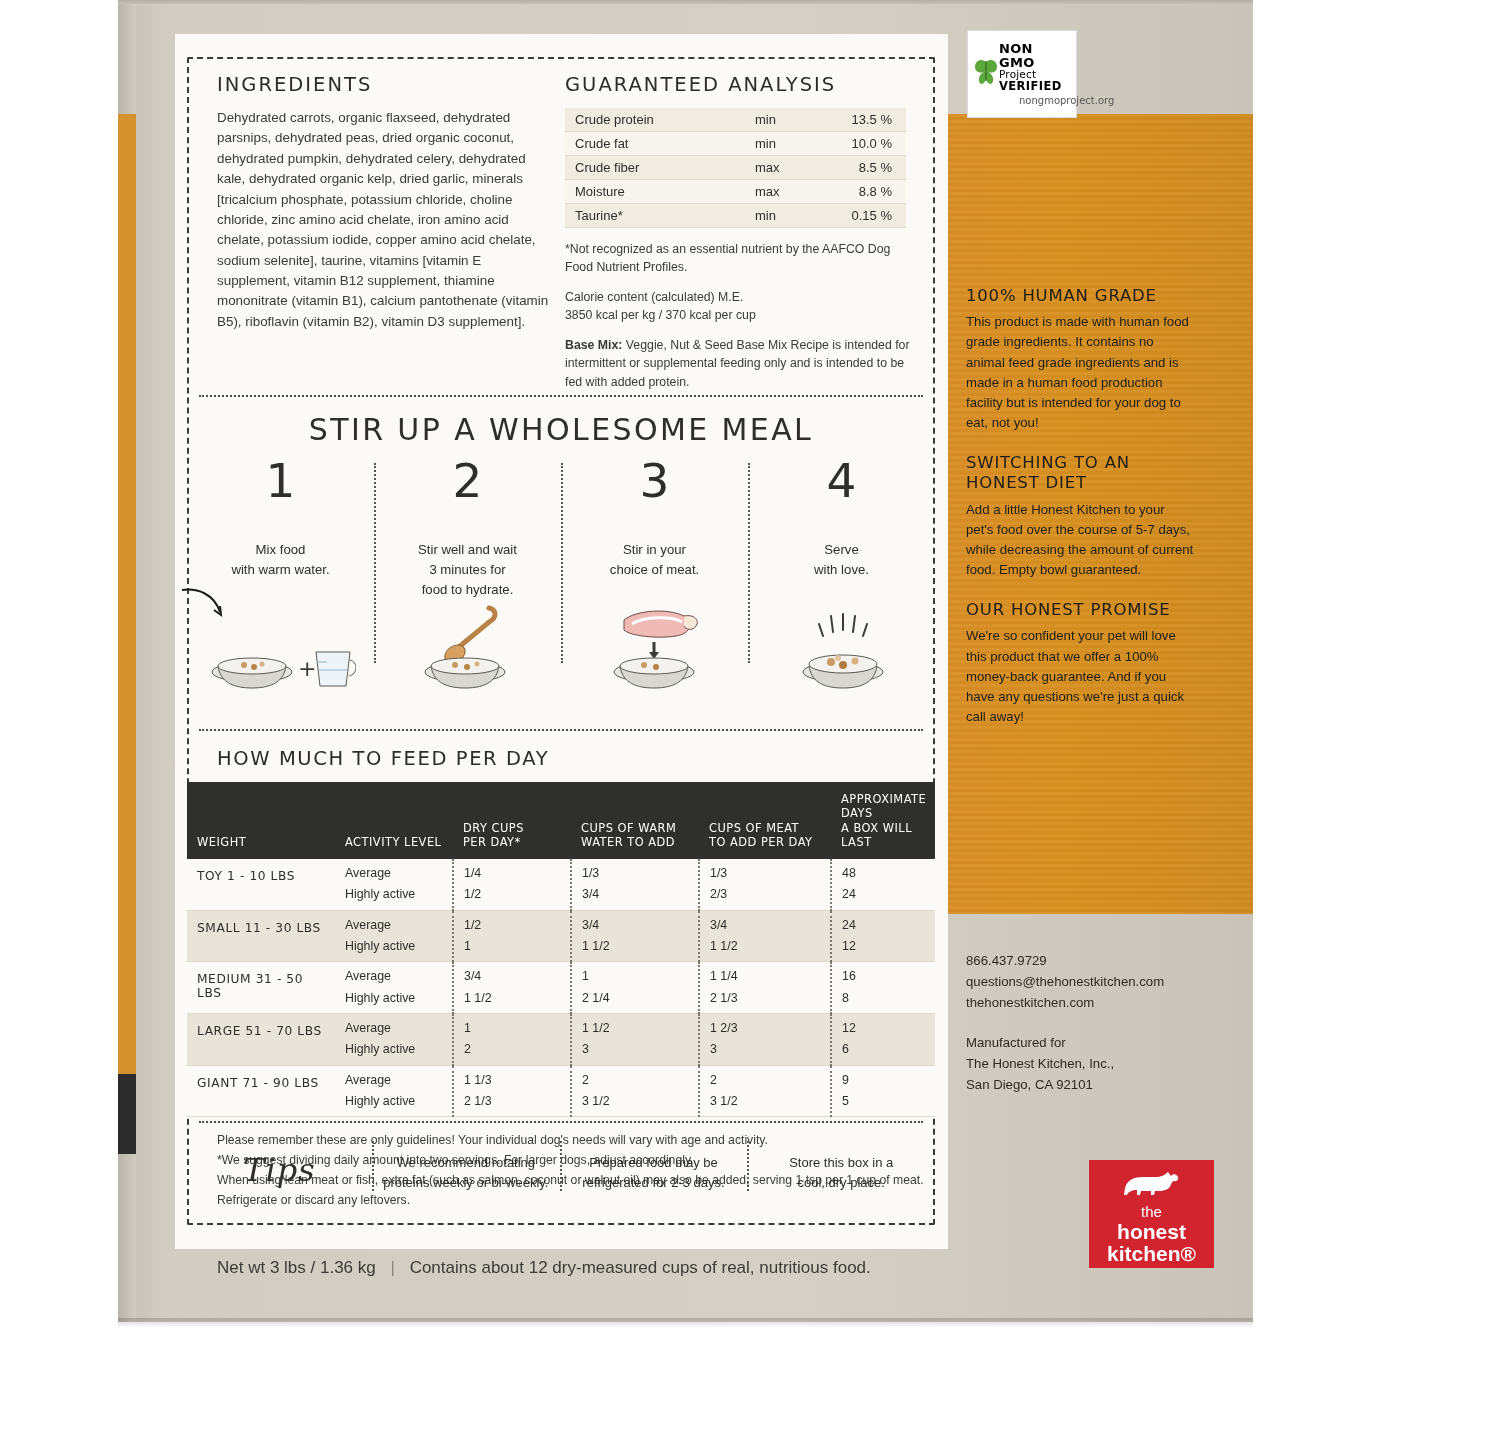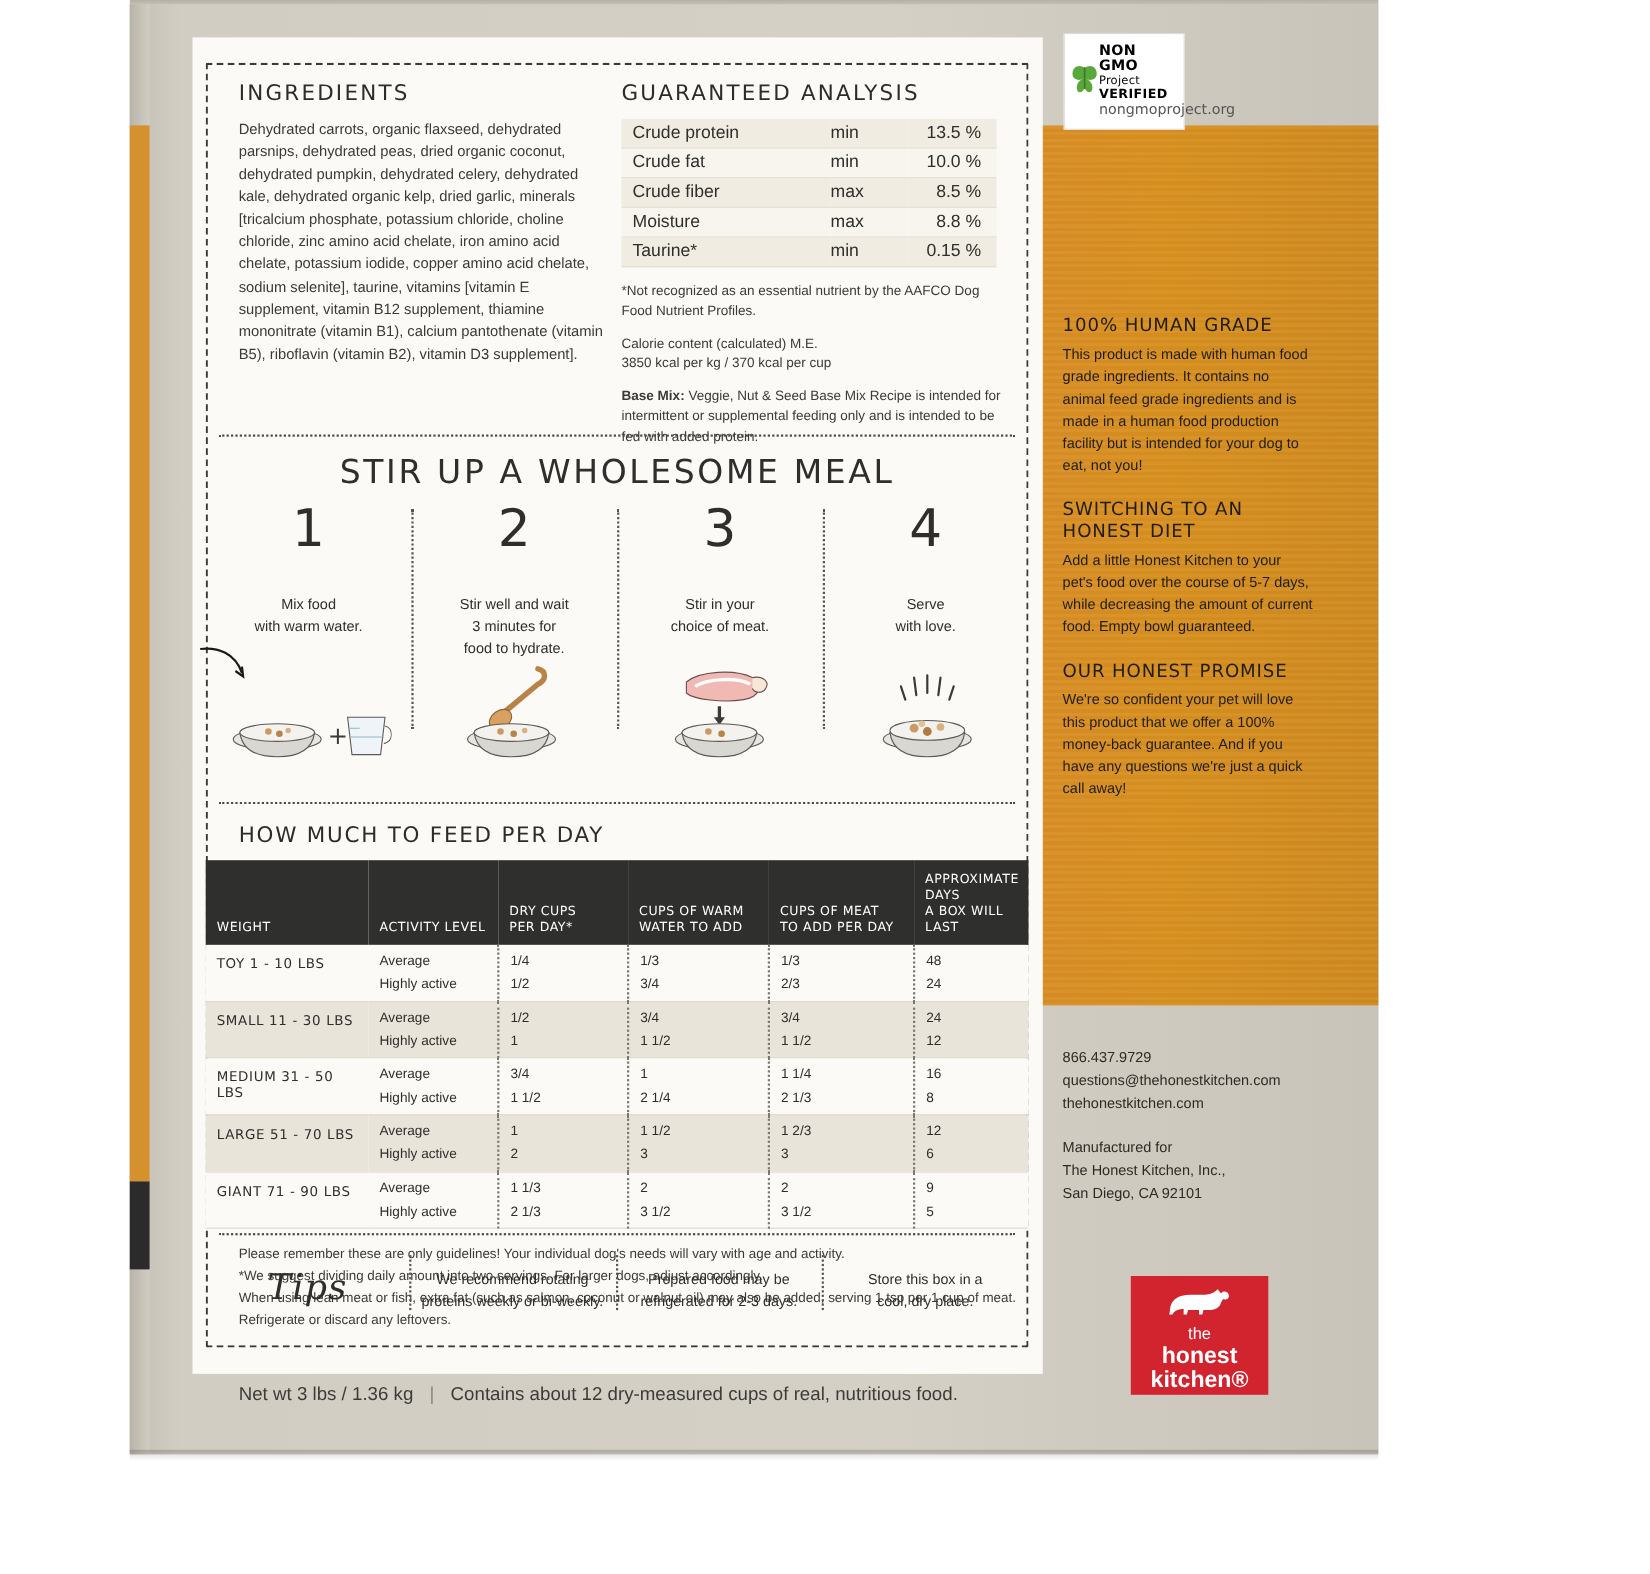--- a/index.html
+++ b/index.html
@@ -82,21 +82,21 @@
   .ingredients p {
     font-size: 13.4px; line-height: 1.52; margin: 0; color: #3a3a37;
   }
 
   
   .ga {
     position: absolute; left: 378px; top: 16px; width: 345px;
   }
   table.ga-table {
     width: 341px; border-collapse: collapse; margin-top: 2px;
-    font-size: 16px;
+    font-size: 13px;
   }
   table.ga-table td {
     padding: 4px 0 4px 0;
     border-bottom: 1px solid #e2ded4;
   }
   table.ga-table tr:nth-child(odd) { background: #f1ece1; }
   table.ga-table tr:nth-child(even) { background: #f8f5ee; }
   table.ga-table td.n { padding-left: 10px; width: 190px; }
   table.ga-table td.m { width: 70px; }
   table.ga-table td.v { text-align: right; padding-right: 14px; }
@@ -173,21 +173,21 @@
   .nongmo {
     position: absolute; left: 967px; top: 30px; width: 110px; height: 88px;
     background: #fff; border: 1px solid #dcdcdc;
     display: flex; align-items: center; padding: 4px 5px;
   }
   .nongmo .butterfly { width: 30px; text-align: center; color: #5aa83c; font-size: 27px; line-height: 1; }
   .nongmo .txt { font-family: "DejaVu Sans", sans-serif; line-height: 1.06; }
   .nongmo .t1 { font-size: 13px; font-weight: bold; letter-spacing: .3px; }
   .nongmo .t2 { font-size: 10.5px; letter-spacing: .2px; }
   .nongmo .t3 { font-size: 11.5px; font-weight: bold; letter-spacing: .4px; }
-  .nongmo .t4 { font-size: 13px; color: #555; margin-top: 3px; }
+  .nongmo .t4 { font-size: 10px; color: #555; margin-top: 3px; margin-left: 20px; }
 
   
   .rightcol {
     position: absolute; left: 966px; top: 286px; width: 228px; color: #201d18;
   }
   .rightcol h3 {
     font-family: "DejaVu Sans", sans-serif; font-weight: 400;
     font-size: 16.5px; letter-spacing: .8px; margin: 0 0 6px 0; line-height: 1.22;
   }
   .rightcol p { font-size: 13.2px; line-height: 1.53; margin: 0 0 20px 0; }
@@ -198,21 +198,21 @@
     position: absolute; left: 966px; top: 950px; width: 240px;
     font-size: 13.2px; line-height: 1.6; color: #2e2b26;
   }
   .mfr {
     position: absolute; left: 966px; top: 1032px; width: 240px;
     font-size: 13.2px; line-height: 1.6; color: #2e2b26;
   }
 
   
   .logo {
-    position: absolute; left: 1028px; top: 1160px; width: 125px; height: 108px;
+    position: absolute; left: 1089px; top: 1160px; width: 125px; height: 108px;
     background: #d1242f; color: #fff; text-align: center;
   }
   .logo .dog { margin-top: 10px; }
   .logo .l1 { font-size: 15px; line-height: 1.1; margin-top: 4px; }
   .logo .l2 { font-size: 21px; font-weight: bold; line-height: 1.05; }
   .logo .l3 { font-size: 21px; font-weight: bold; line-height: 1.05; }
 
   
   .netwt {
     position: absolute; left: 176px; top: 1258px; width: 700px;

